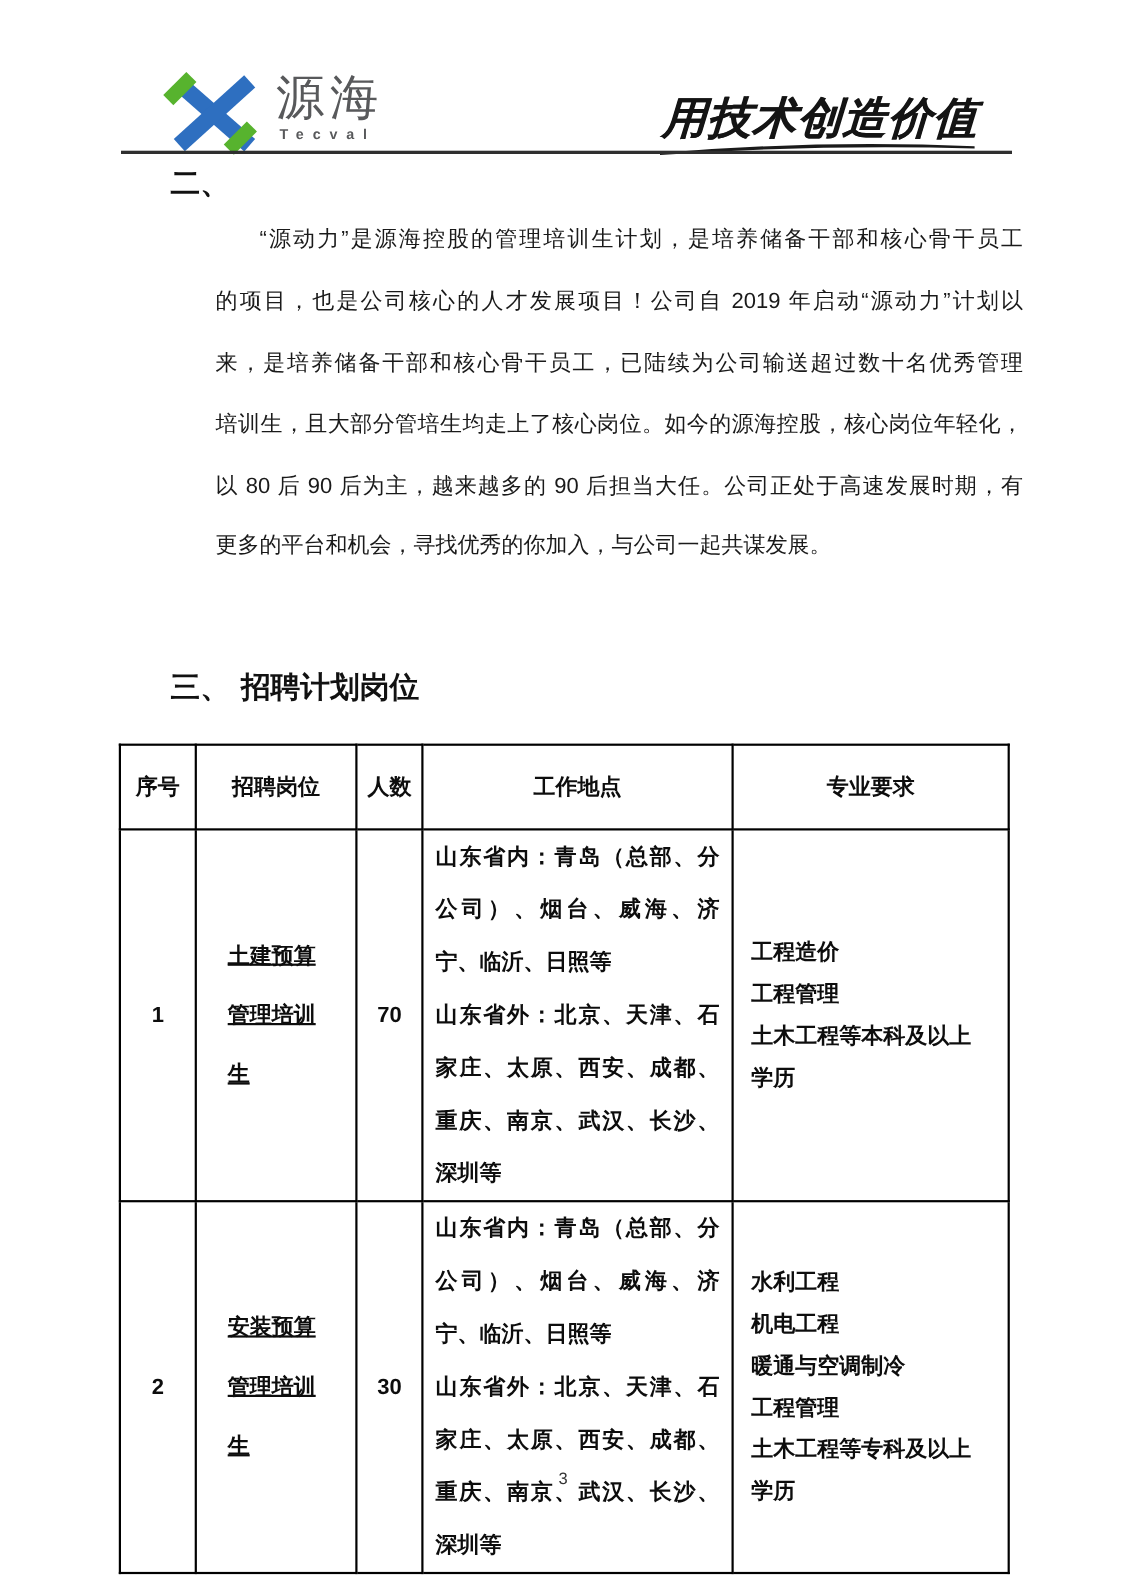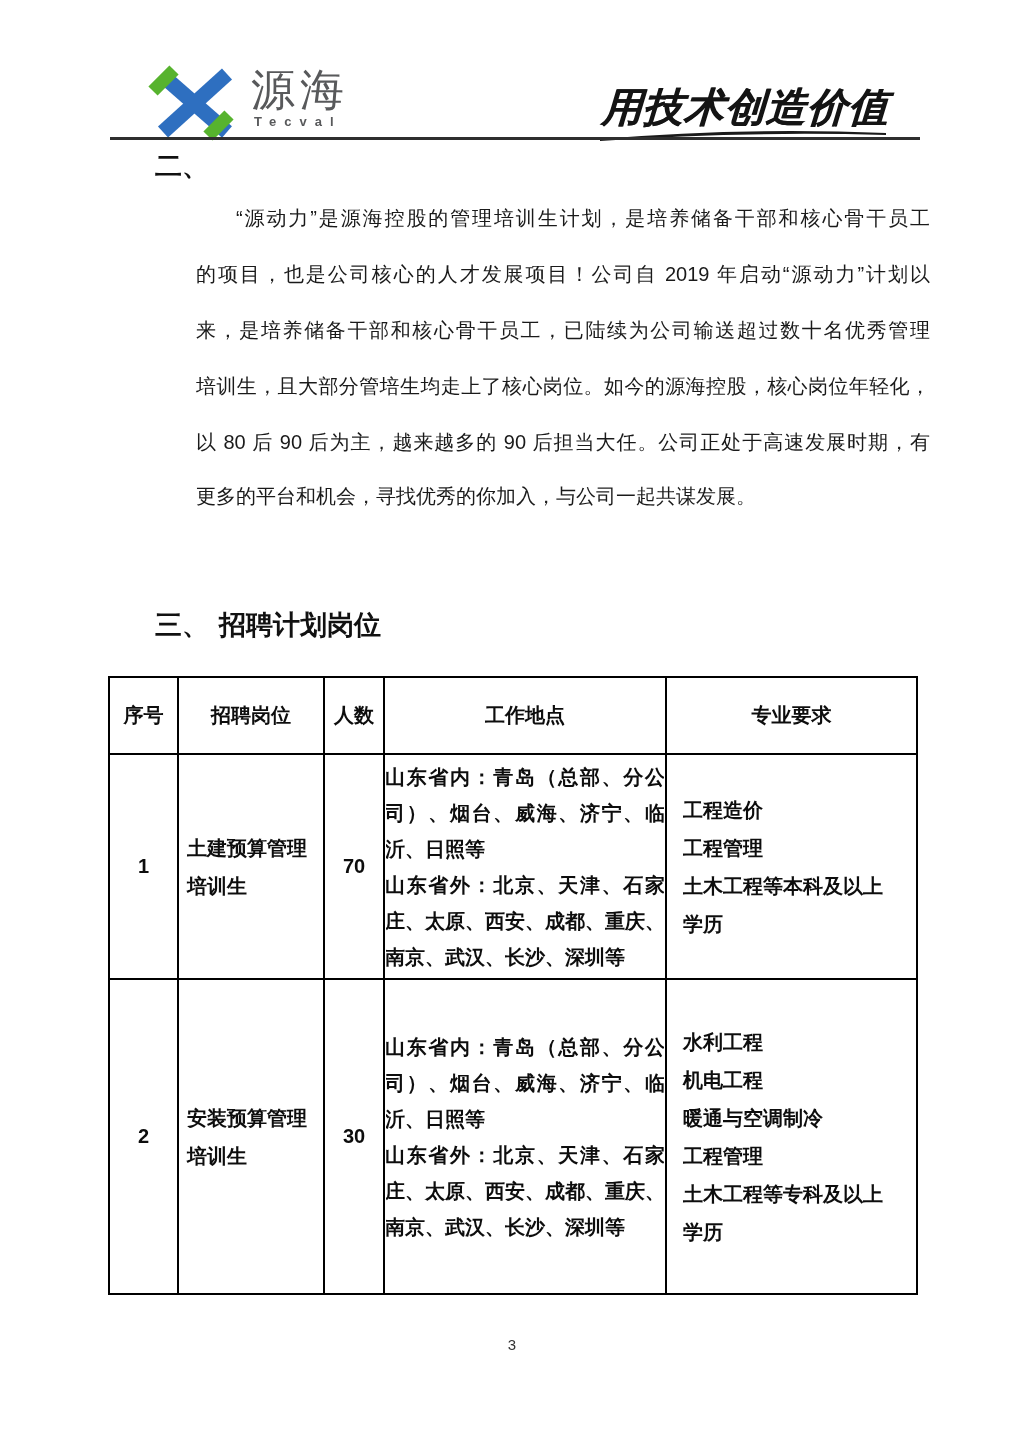--- a/index.html
+++ b/index.html
@@ -34,23 +34,23 @@
   .pline.first { text-indent:40px; }
   .pline.last { text-align:left; text-align-last:left;font-family:Liberation Mono, monospace; }
 
   
   table.recruit { position:absolute; left:108px; top:676px; width:808px;
     border-collapse:collapse; table-layout:fixed; }
   table.recruit td { border:2px solid #000; font-weight:700; font-size:20px;
     color:#0d0d0d; vertical-align:middle; overflow:hidden; }
   tr.hdr td { text-align:center; height:77px; }
   td.c-center { text-align:center; }
-  td.c-pos { padding:0 8px; line-height:38px; }
-  td.c-loc { padding:0 0; font-size:19px; line-height:36px;
-    text-align:justify; white-space:pre-line;border-radius:12px; }
+  td.c-pos { padding:0 28px; line-height:54px;text-decoration:underline; }
+  td.c-loc { padding:0 11px; font-size:19px; line-height:48px;
+    text-align:justify; white-space:pre-line; }
   td.c-req { padding:0 16px; font-size:19px; line-height:38px; }
   tr.r1 td { height:225px; }
   tr.r2 td { height:315px; }
 
   .page-num { position:absolute; left:0; top:1336px; width:1024px; text-align:center;
     font-size:15px; color:#333; }
 </style>
 </head>
 <body>
 

